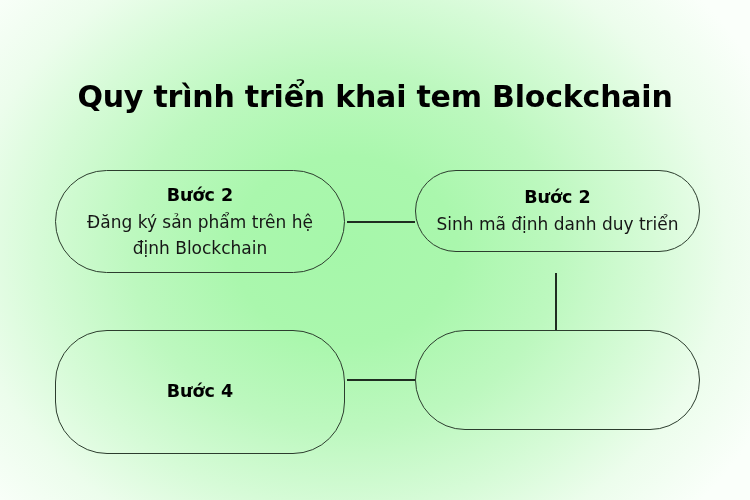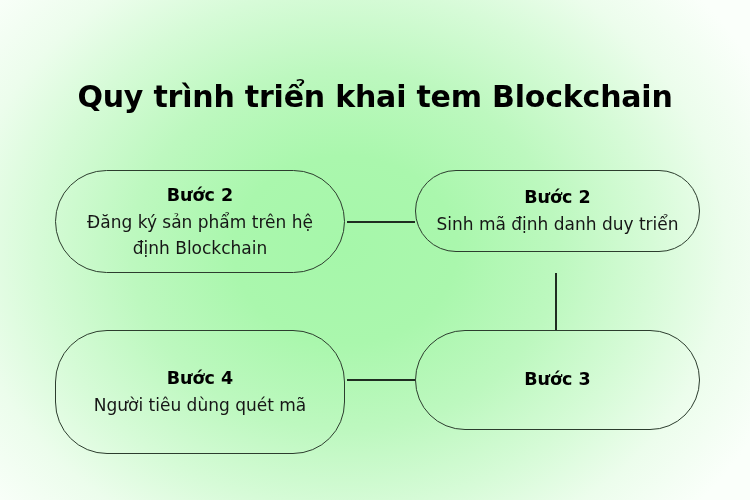--- a/index.html
+++ b/index.html
@@ -101,25 +101,23 @@
     <div class="step-title">Bước 2</div>
     <div class="step-desc">Đăng ký sản phẩm trên hệ định Blockchain</div>
   </div>
 
   <div class="flow-box" id="box-step-2">
     <div class="step-title">Bước 2</div>
     <div class="step-desc">Sinh mã định danh duy triển</div>
   </div>
 
   <div class="flow-box" id="box-step-3">
-    <div class="step-title">Bước 3</div>
   </div>
 
   <div class="flow-box" id="box-step-4">
     <div class="step-title">Bước 4</div>
-    <div class="step-desc">Người tiêu dùng quét mã</div>
   </div>
 
   <div class="connector horizontal" id="connector-1-2"></div>
   <div class="connector vertical" id="connector-2-3"></div>
   <div class="connector horizontal" id="connector-3-4"></div>
 
 </div>
 
 </body></html>

